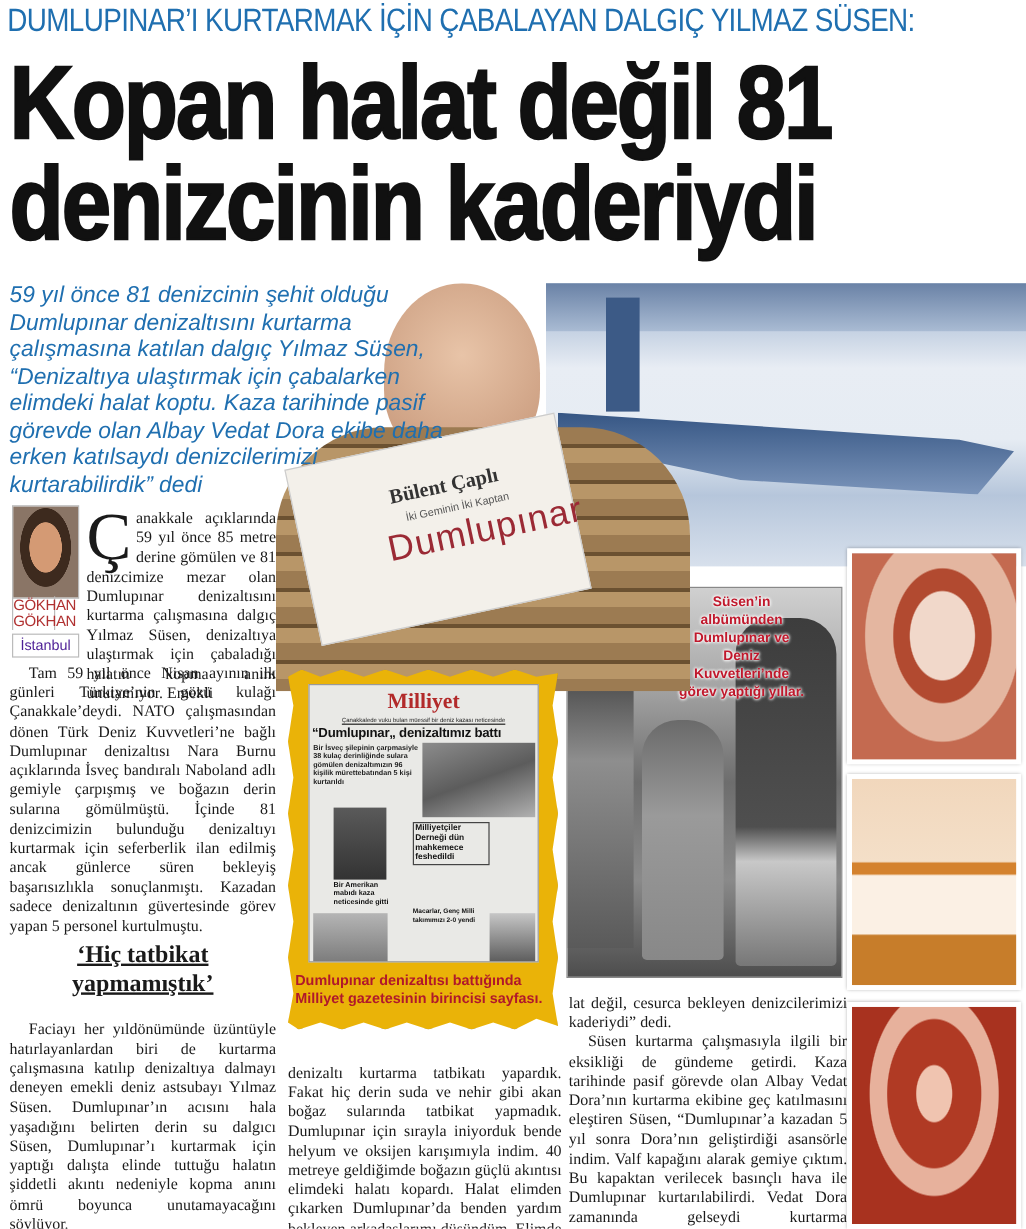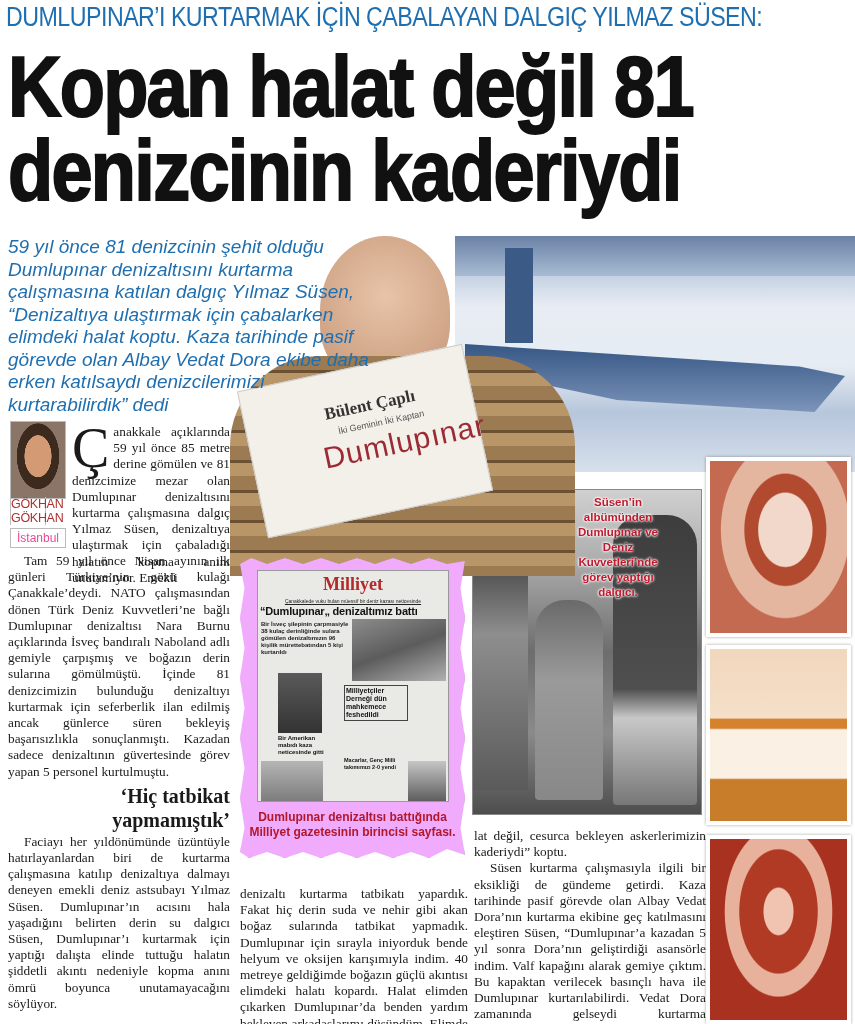--- a/index.html
+++ b/index.html
@@ -80,36 +80,36 @@
   }
   .byline-name {
     position: absolute; left: 10px; top: 497px; width: 36px;
     font-family: "Liberation Sans", sans-serif; font-size: 12.5px; line-height: 14px;
     color: #b03030; text-align: center; border-left: 1px solid #bbb; border-right: 1px solid #bbb;
     letter-spacing: -0.3px;
   }
   .byline-city {
     position: absolute; left: 10px; top: 528px; width: 56px; height: 20px;
     font-family: "Liberation Sans", sans-serif; font-size: 12px; line-height: 19px;
-    text-align: center; border: 1px solid #bbb; color: #ec4899;
+    text-align: center; border: 1px solid #bbb; color: #4c1d95;
   }
 
   .col { position: absolute; font-size: 13.3px; line-height: 16.2px; text-align: justify; hyphens: manual; }
   .col p { text-indent: 0; }
   .col p.ind { text-indent: 16px; }
   .col1-top { left: 72px; top: 424px; width: 158px; }
   .col1 { left: 8px; top: 553px; width: 222px; }
   .dropcap { float: left; font-size: 56px; line-height: 44px; margin: 0 4px 0 0; padding-top: 2px; }
-  .subhead { font-weight: bold; font-size: 20px; line-height: 24px; margin: 4px 0 2px 0; text-align: right; }
+  .subhead { font-weight: bold; font-size: 20px; line-height: 24px; margin: 4px 0 18px 0; text-align: center; text-decoration: underline; }
   .col2 { left: 240px; top: 886px; width: 228px; }
   .col3 { left: 474px; top: 828px; width: 232px; }
 
   .clipping {
     position: absolute; left: 240px; top: 558px; width: 225px; height: 300px;
-    background: #f0abfc; z-index: 4;
+    background: #eab308; z-index: 4;
     box-shadow: 2px 3px 6px rgba(0,0,0,0.45);
     clip-path: polygon(0 2%, 5% 0, 12% 2%, 20% 0, 28% 2%, 36% 0, 44% 2%, 52% 0, 60% 2%, 68% 0, 76% 2%, 84% 0, 92% 2%, 100% 1%,
                        98% 10%, 100% 20%, 98% 30%, 100% 40%, 98% 50%, 100% 60%, 98% 70%, 100% 80%, 98% 90%, 100% 99%,
                        92% 97%, 84% 100%, 76% 98%, 68% 100%, 60% 98%, 52% 100%, 44% 98%, 36% 100%, 28% 98%, 20% 100%, 12% 98%, 4% 100%, 0 98%,
                        2% 90%, 0 80%, 2% 70%, 0 60%, 2% 50%, 0 40%, 2% 30%, 0 20%, 2% 10%);
   }
   .paper {
     position: absolute; left: 17px; top: 12px; width: 192px; height: 232px;
     background: #e9e9e6; border: 1px solid #999;
   }
@@ -139,21 +139,21 @@
     position: absolute; left: 20px; top: 164px; width: 58px;
     font-family: "Liberation Sans", sans-serif; font-weight: bold; font-size: 6px; line-height: 7px; color: #111;
   }
   .paper-box3 {
     position: absolute; left: 86px; top: 186px; width: 56px;
     font-family: "Liberation Sans", sans-serif; font-weight: bold; font-size: 5.5px; line-height: 6.5px; color: #111;
   }
   .paper-img3 { position: absolute; left: 3px; top: 190px; width: 62px; height: 40px; background: linear-gradient(180deg,#b5b5b5,#7d7d7d); }
   .paper-img4 { position: absolute; left: 150px; top: 190px; width: 38px; height: 40px; background: linear-gradient(180deg,#c6c6c6,#5e5e5e); }
   .clip-caption {
-    position: absolute; left: 6px; top: 252px; width: 213px; text-align: center;
+    position: absolute; left: 6px; top: 252px; width: 213px; text-align: left;
     font-family: "Liberation Sans", sans-serif; font-weight: bold; font-size: 12px; line-height: 15px; color: #b0182b;
   }
 
   .album-photo {
     left: 472px; top: 489px; width: 230px; height: 326px;
     background: linear-gradient(180deg, #d0d0d0 0%, #b0b0b0 20%, #6d6d6d 50%, #8a8a8a 75%, #4d4d4d 100%);
     border: 1px solid #888; z-index: 2;
   }
   .album-photo .p1 { position: absolute; left: 62px; top: 110px; width: 68px; height: 200px; background: linear-gradient(180deg,#6a6a6a,#9a9a9a 40%,#888); border-radius: 30px 30px 4px 4px; }
   .album-photo .p2 { position: absolute; left: 140px; top: 25px; width: 84px; height: 290px; background: linear-gradient(180deg,#3d3d3d,#4f4f4f 60%,#c8c8c8 70%,#777); border-radius: 30px 30px 4px 4px; }
@@ -230,27 +230,27 @@
     <div class="paper-img3"></div>
     <div class="paper-img4"></div>
   </div>
   <div class="clip-caption">Dumlupınar denizaltısı battığında Milliyet gazetesinin birincisi sayfası.</div>
 </div>
 
 <div class="photo album-photo">
   <div class="p3"></div>
   <div class="p1"></div>
   <div class="p2"></div>
-  <div class="album-caption">Süsen’in albümünden Dumlupınar ve Deniz Kuvvetleri’nde görev yaptığı dalgıcı.</div>
+  <div class="album-caption">Süsen’in albümünden Dumlupınar ve Deniz Kuvvetleri’nde görev yaptığı yıllar.</div>
 </div>
 
 <div class="photo side-photo side1"></div>
 <div class="photo side-photo side2"></div>
 <div class="photo side-photo side3"></div>
 
 <div class="col col2">
   <p>denizaltı kurtarma tatbikatı yapardık. Fakat hiç derin suda ve nehir gibi akan boğaz sularında tatbikat yapmadık. Dumlupınar için sırayla iniyorduk bende helyum ve oksijen karışımıyla indim. 40 metreye geldiğimde boğazın güçlü akıntısı elimdeki halatı kopardı. Halat elimden çıkarken Dumlupınar’da benden yardım bekleyen arkadaşlarımı düşündüm. Elimde tuttuğum sıradan bir çelik ha-</p>
 </div>
 
 <div class="col col3">
-  <p>lat değil, cesurca bekleyen askerlerimizin kaderiydi” koptu.</p>
+  <p>lat değil, cesurca bekleyen denizcilerimizi kaderiydi” dedi.</p>
   <p class="ind">Süsen kurtarma çalışmasıyla ilgili bir eksikliği de gündeme getirdi. Kaza tarihinde pasif görevde olan Albay Vedat Dora’nın kurtarma ekibine geç katılmasını eleştiren Süsen, “Dumlupınar’a kazadan 5 yıl sonra Dora’nın geliştirdiği asansörle indim. Valf kapağını alarak gemiye çıktım. Bu kapaktan verilecek basınçlı hava ile Dumlupınar kurtarılabilirdi. Vedat Dora zamanında gelseydi kurtarma gerçekleşebilirdi ama Dora geldiğinde şamandıra kopmuştu” diye konuştu.</p>
 </div>
 
 </body></html>

